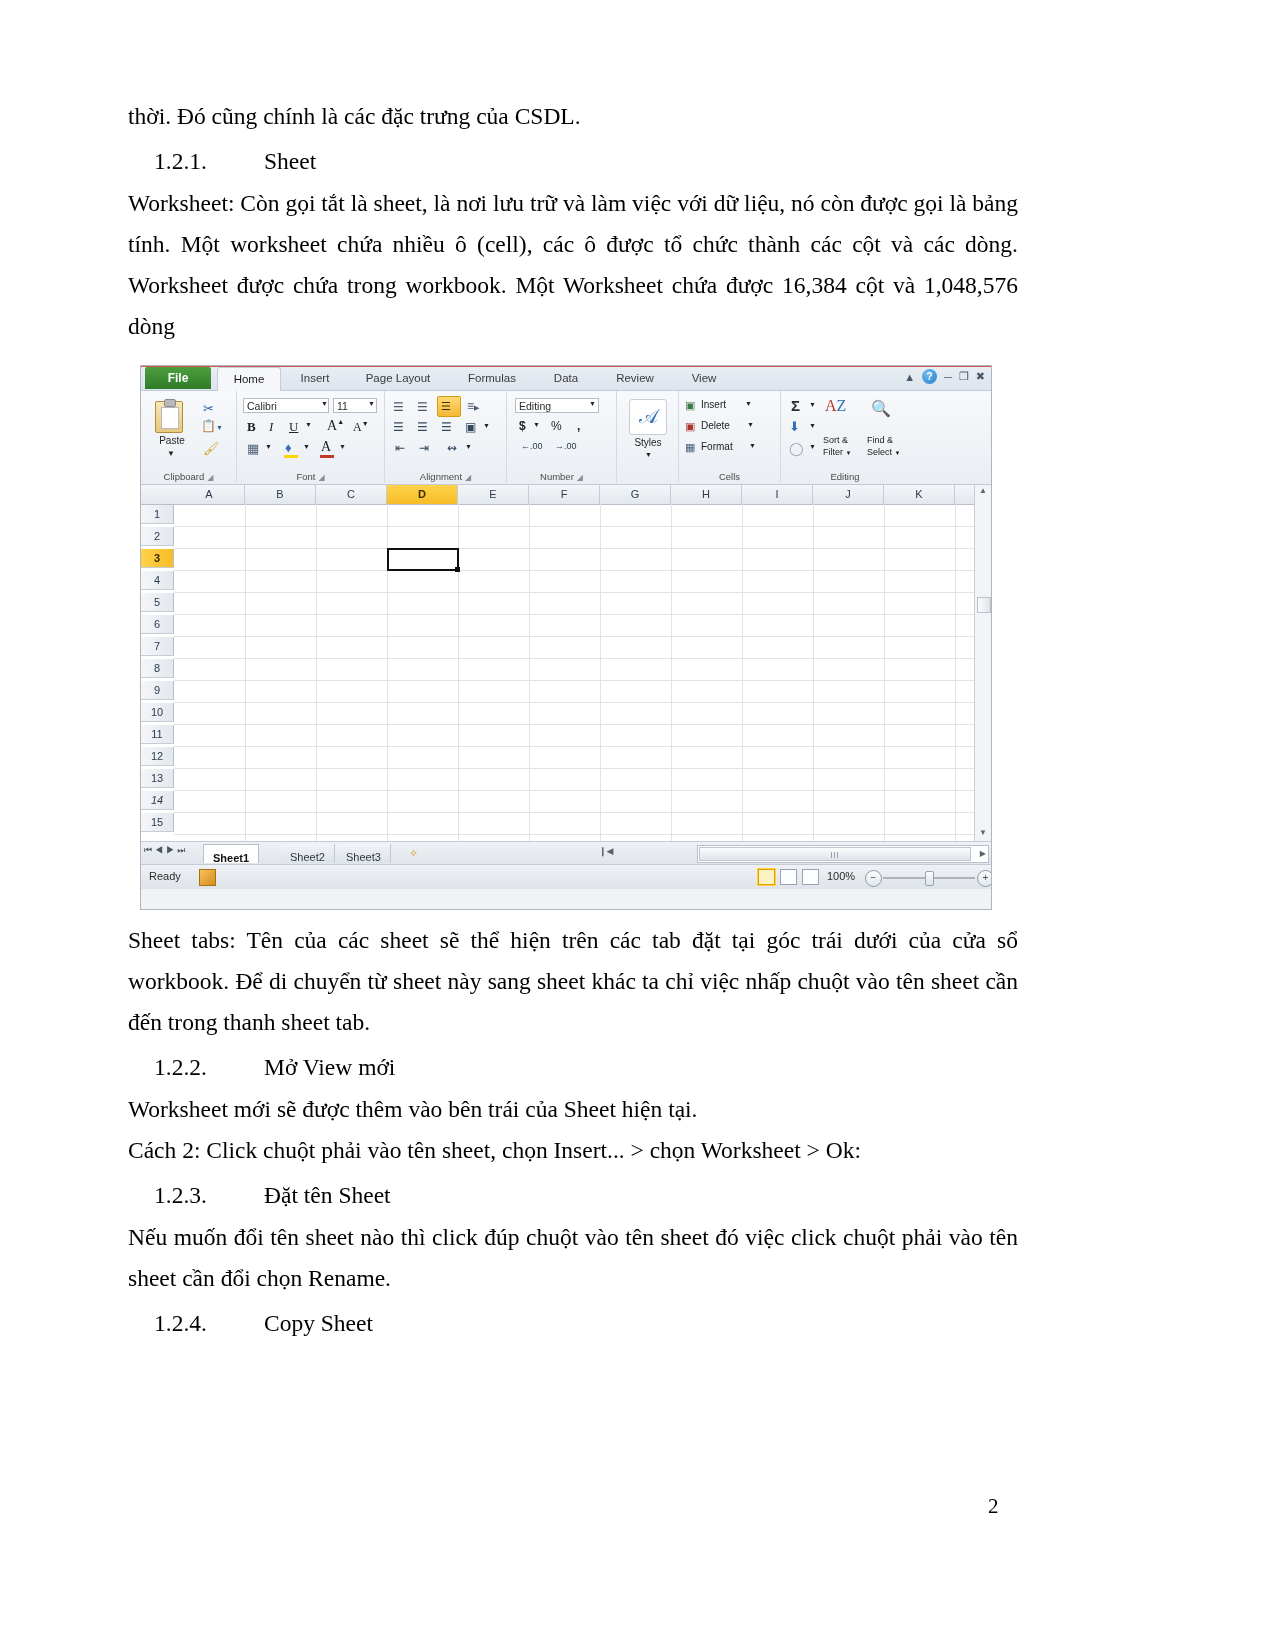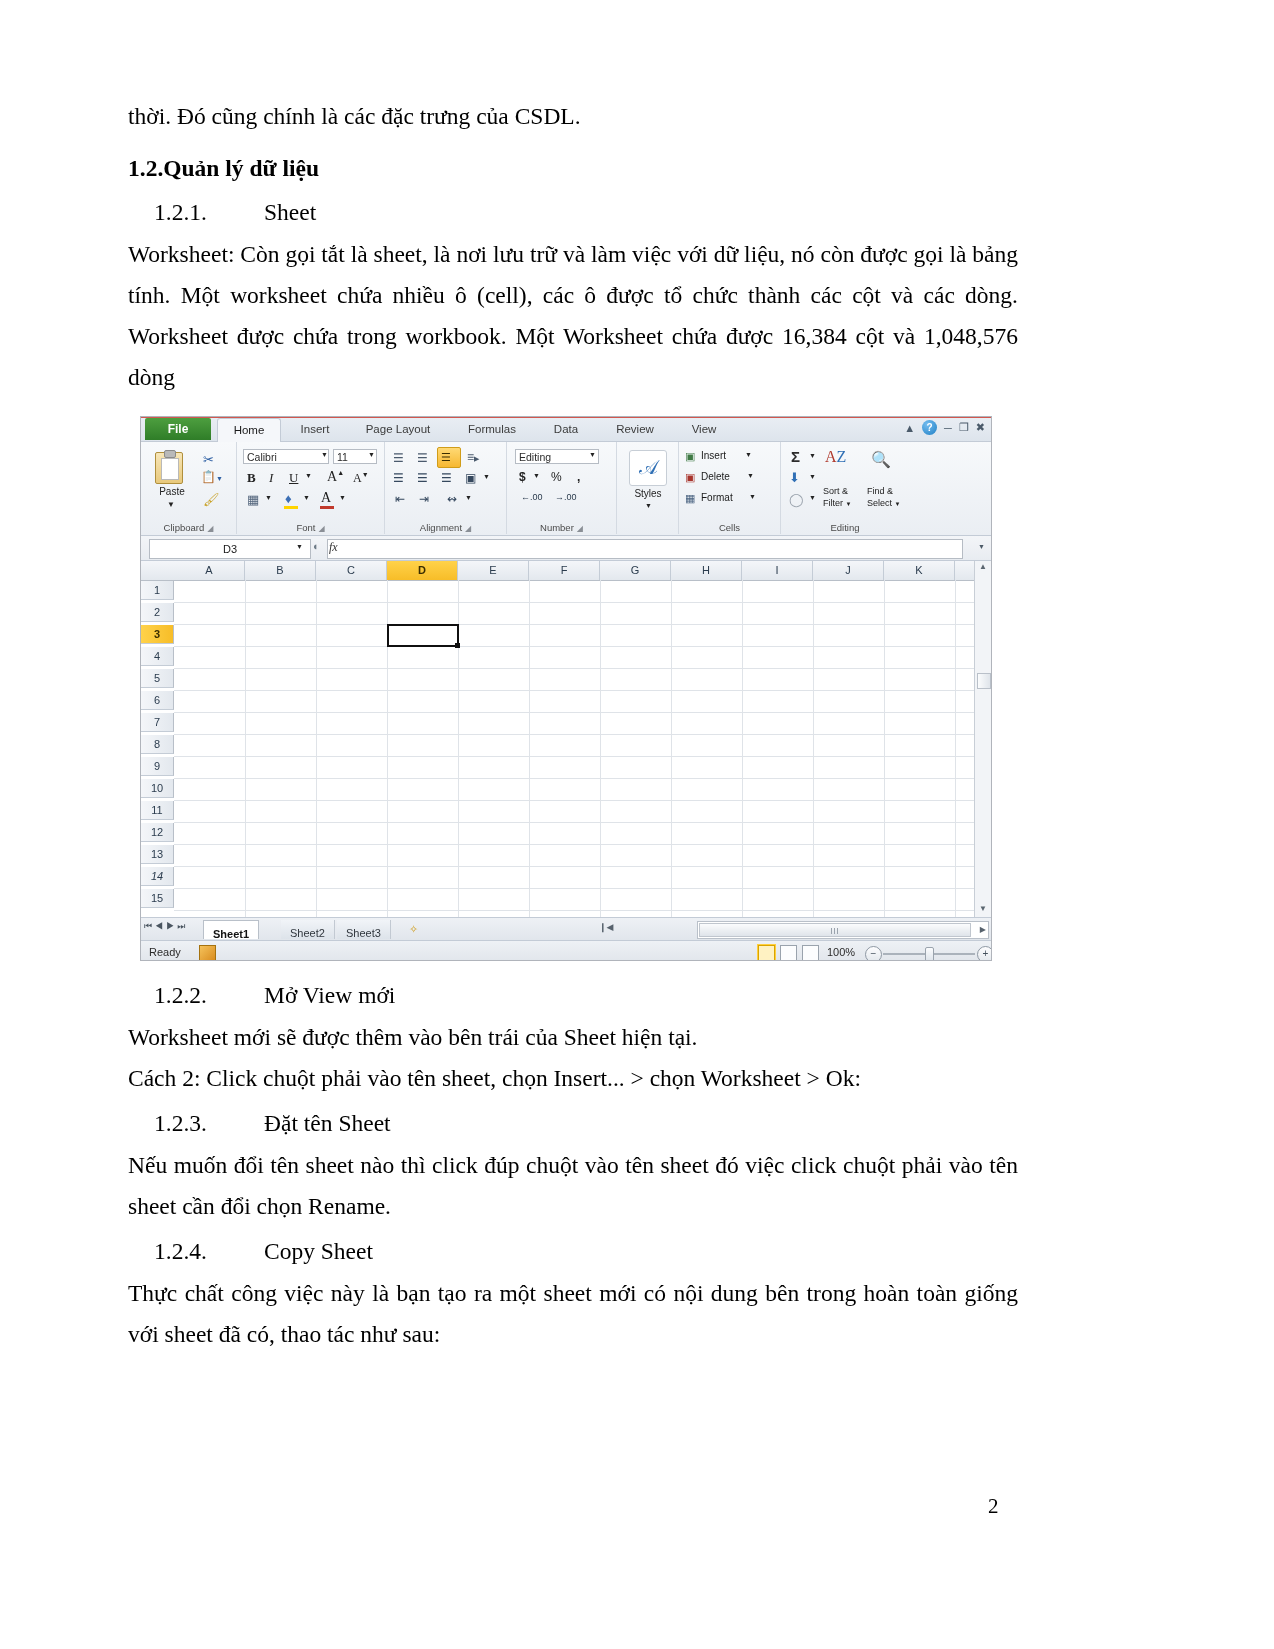--- a/index.html
+++ b/index.html
@@ -312,21 +312,20 @@
   }
 </style>
 </head>
 <body>
 
 <div class="page">
   <div class="content">
 
     <p class="body-text first-line">thời. Đó cũng chính là các đặc trưng của CSDL.</p>
 
-    <h2 class="heading2">1.2.Quản lý dữ liệu</h2>
 
     <h3 class="heading3">
       <span class="num">1.2.1.</span><span>Sheet</span>
     </h3>
 
     <p class="body-text indent-1">Worksheet: Còn gọi tắt là sheet, là nơi lưu trữ và làm việc với dữ liệu, nó còn được gọi là bảng tính. Một worksheet chứa nhiều ô (cell), các ô được tổ chức thành các cột và các dòng. Worksheet được chứa trong workbook. Một Worksheet chứa được 16,384 cột và 1,048,576 dòng</p>
 
     <div class="excel-shot">
 
       <div class="xl-tabrow">
@@ -463,28 +462,20 @@
           <div class="cap" style="left:42px;top:56px;font-size:9px;"><span>Filter</span> <span style="font-size:6px;">▼</span></div>
 
           <div class="cap" style="left:90px;top:8px;font-size:16px;color:#2f5f96;">🔍</div>
           <div class="cap" style="left:86px;top:44px;font-size:9px;">Find &amp;</div>
           <div class="cap" style="left:86px;top:56px;font-size:9px;"><span>Select</span> <span style="font-size:6px;">▼</span></div>
 
           <div class="rib-label">Editing</div>
         </div>
       </div>
 
-      <div class="xl-formulabar">
-        <div class="namebox">D3</div>
-        <div class="cap" style="left:155px;top:7px;font-size:7px;">▼</div>
-        <div class="cap" style="left:172px;top:4px;font-size:11px;color:#6d7a86;">◐</div>
-        <div class="fxbox"></div>
-        <div class="fx">fx</div>
-        <div class="cap" style="right:6px;top:7px;font-size:7px;color:#4c5a67;">▼</div>
-      </div>
 
       <div class="xl-gridwrap">
         <div class="corner"></div>
         <div class="colhdr">
           <div class="colcell" style="left:33px;width:71px;">A</div>
           <div class="colcell" style="left:104px;width:71px;">B</div>
           <div class="colcell" style="left:175px;width:71px;">C</div>
           <div class="colcell sel" style="left:246px;width:71px;">D</div>
           <div class="colcell" style="left:317px;width:71px;">E</div>
           <div class="colcell" style="left:388px;width:71px;">F</div>
@@ -574,35 +565,35 @@
         <div class="zoomlbl" style="left:686px;">100%</div>
         <div class="zcirc" style="left:724px;">−</div>
         <div class="zoomtrack" style="left:742px;width:92px;"></div>
         <div class="zhandle" style="left:784px;"></div>
         <div class="zcirc" style="left:836px;">+</div>
       </div>
     </div>
 
     <div class="spacer-sm"></div>
 
+    <p class="body-text indent-1">Sheet tabs: Tên của các sheet sẽ thể hiện trên các tab đặt tại góc trái dưới của cửa sổ workbook. Để di chuyển từ sheet này sang sheet khác ta chỉ việc nhấp chuột vào tên sheet cần đến trong thanh sheet tab.</p>
 
     <h3 class="heading3">
       <span class="num">1.2.2.</span><span>Mở View mới</span>
     </h3>
 
     <p class="body-text indent-1">Worksheet mới sẽ được thêm vào bên trái của Sheet hiện tại.</p>
     <p class="body-text indent-1">Cách 2: Click chuột phải vào tên sheet, chọn Insert... &gt; chọn Worksheet &gt; Ok:</p>
 
     <h3 class="heading3">
       <span class="num">1.2.3.</span><span>Đặt tên Sheet</span>
     </h3>
 
     <p class="body-text indent-1">Nếu muốn đổi tên sheet nào thì click đúp chuột vào tên sheet đó việc click chuột phải vào tên sheet cần đổi chọn Rename.</p>
 
     <h3 class="heading3">
       <span class="num">1.2.4.</span><span>Copy Sheet</span>
     </h3>
 
-    <p class="body-text indent-1">Thực chất công việc này là bạn tạo ra một sheet mới có nội dung bên trong hoàn toàn giống với sheet đã có, thao tác như sau:</p>
   </div>
 
   <div class="pagenum">2</div>
 </div>
 
 </body></html>

